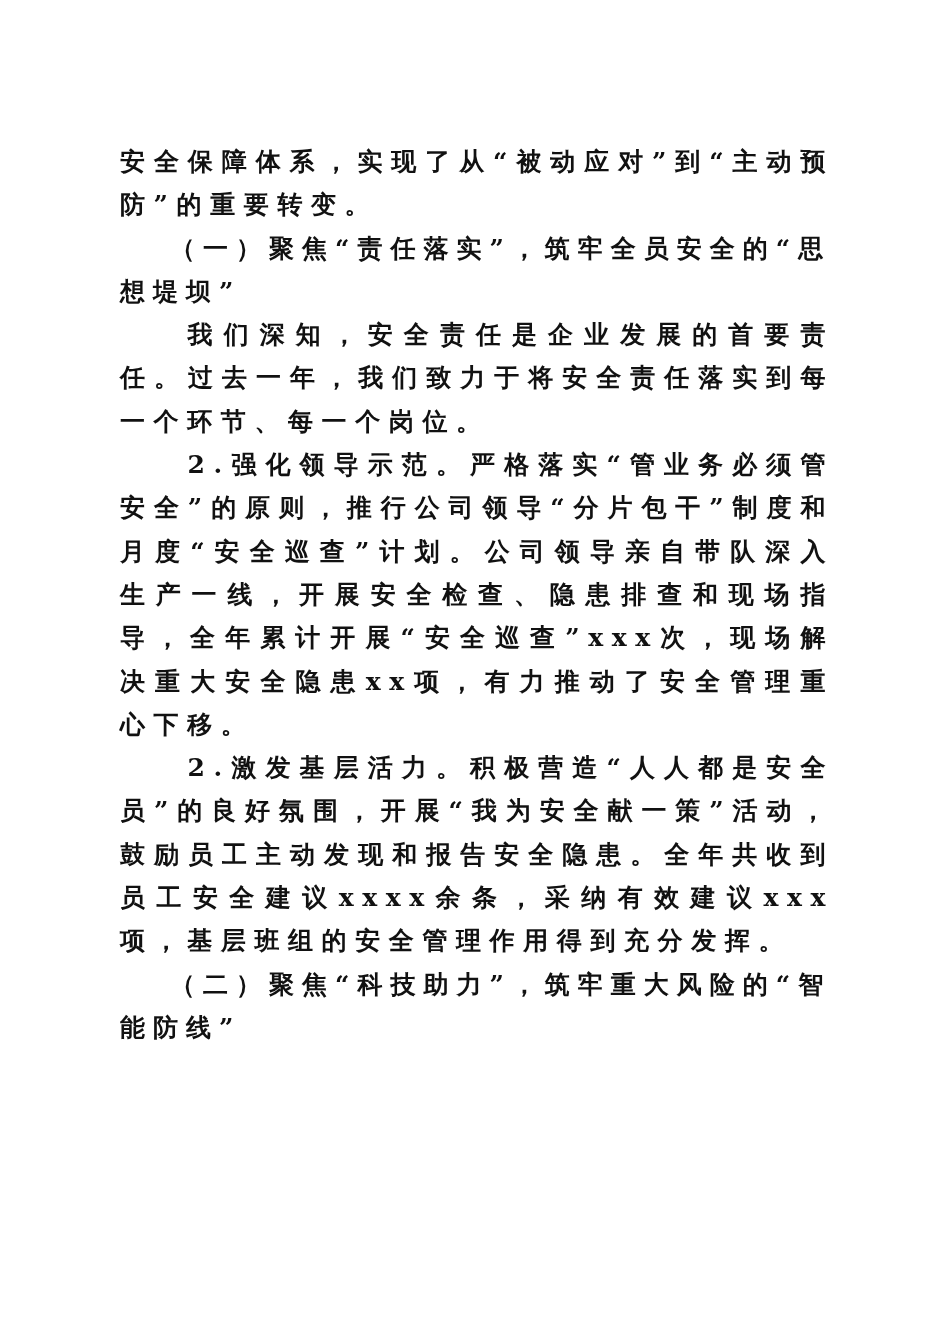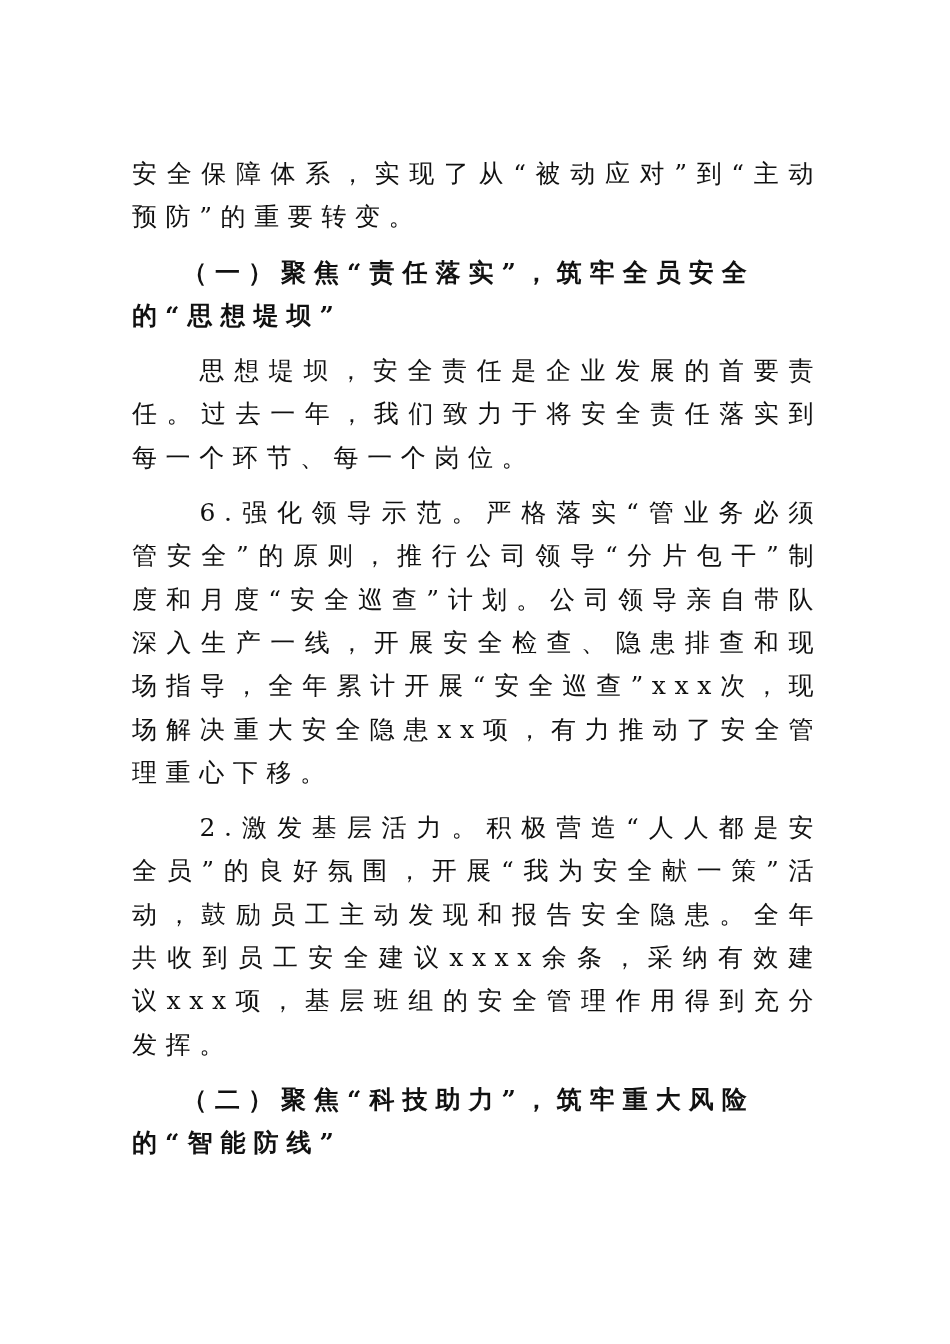--- a/index.html
+++ b/index.html
@@ -8,28 +8,28 @@
       position: absolute;
       left: 120px;
       top: 140px;
       width: 714px;
       font-family: "DejaVu Serif", "Liberation Serif", serif;
       font-size: 25px;
       line-height: 43.3px;
       color: #111111;
       letter-spacing: 8.6px;
     }
-    .p { margin: 12px; text-align: justify; text-align-last: left; }
+    .p { margin: 0; text-align: justify; text-align-last: left; font-weight: bold; }
     .indent { text-indent: 67.6px; }
-    .heading { margin: 12px; text-indent: 50px; font-weight: bold; letter-spacing: 8px; }
+    .heading { margin: 0; text-indent: 50px; font-weight: bold; letter-spacing: 8px; }
   </style>
 </head>
 <body>
 
 <div class="page">
   <p class="p">安全保障体系，实现了从“被动应对”到“主动预防”的重要转变。</p>
   <p class="heading">（一）聚焦“责任落实”，筑牢全员安全的“思想堤坝”</p>
-  <p class="p indent">思想堤坝，安全责任是企业发展的首要责任。过去一年，我们致力于将安全责任落实到每一个环节、每一个岗位。</p>
-  <p class="p indent">6.强化领导示范。严格落实“管业务必须管安全”的原则，推行公司领导“分片包干”制度和月度“安全巡查”计划。公司领导亲自带队深入生产一线，开展安全检查、隐患排查和现场指导，全年累计开展“安全巡查”xxx次，现场解决重大安全隐患xx项，有力推动了安全管理重心下移。</p>
+  <p class="p indent">我们深知，安全责任是企业发展的首要责任。过去一年，我们致力于将安全责任落实到每一个环节、每一个岗位。</p>
+  <p class="p indent">2.强化领导示范。严格落实“管业务必须管安全”的原则，推行公司领导“分片包干”制度和月度“安全巡查”计划。公司领导亲自带队深入生产一线，开展安全检查、隐患排查和现场指导，全年累计开展“安全巡查”xxx次，现场解决重大安全隐患xx项，有力推动了安全管理重心下移。</p>
   <p class="p indent">2.激发基层活力。积极营造“人人都是安全员”的良好氛围，开展“我为安全献一策”活动，鼓励员工主动发现和报告安全隐患。全年共收到员工安全建议xxxx余条，采纳有效建议xxx项，基层班组的安全管理作用得到充分发挥。</p>
   <p class="heading">（二）聚焦“科技助力”，筑牢重大风险的“智能防线”</p>
 
 </div>
 
 </body></html>

